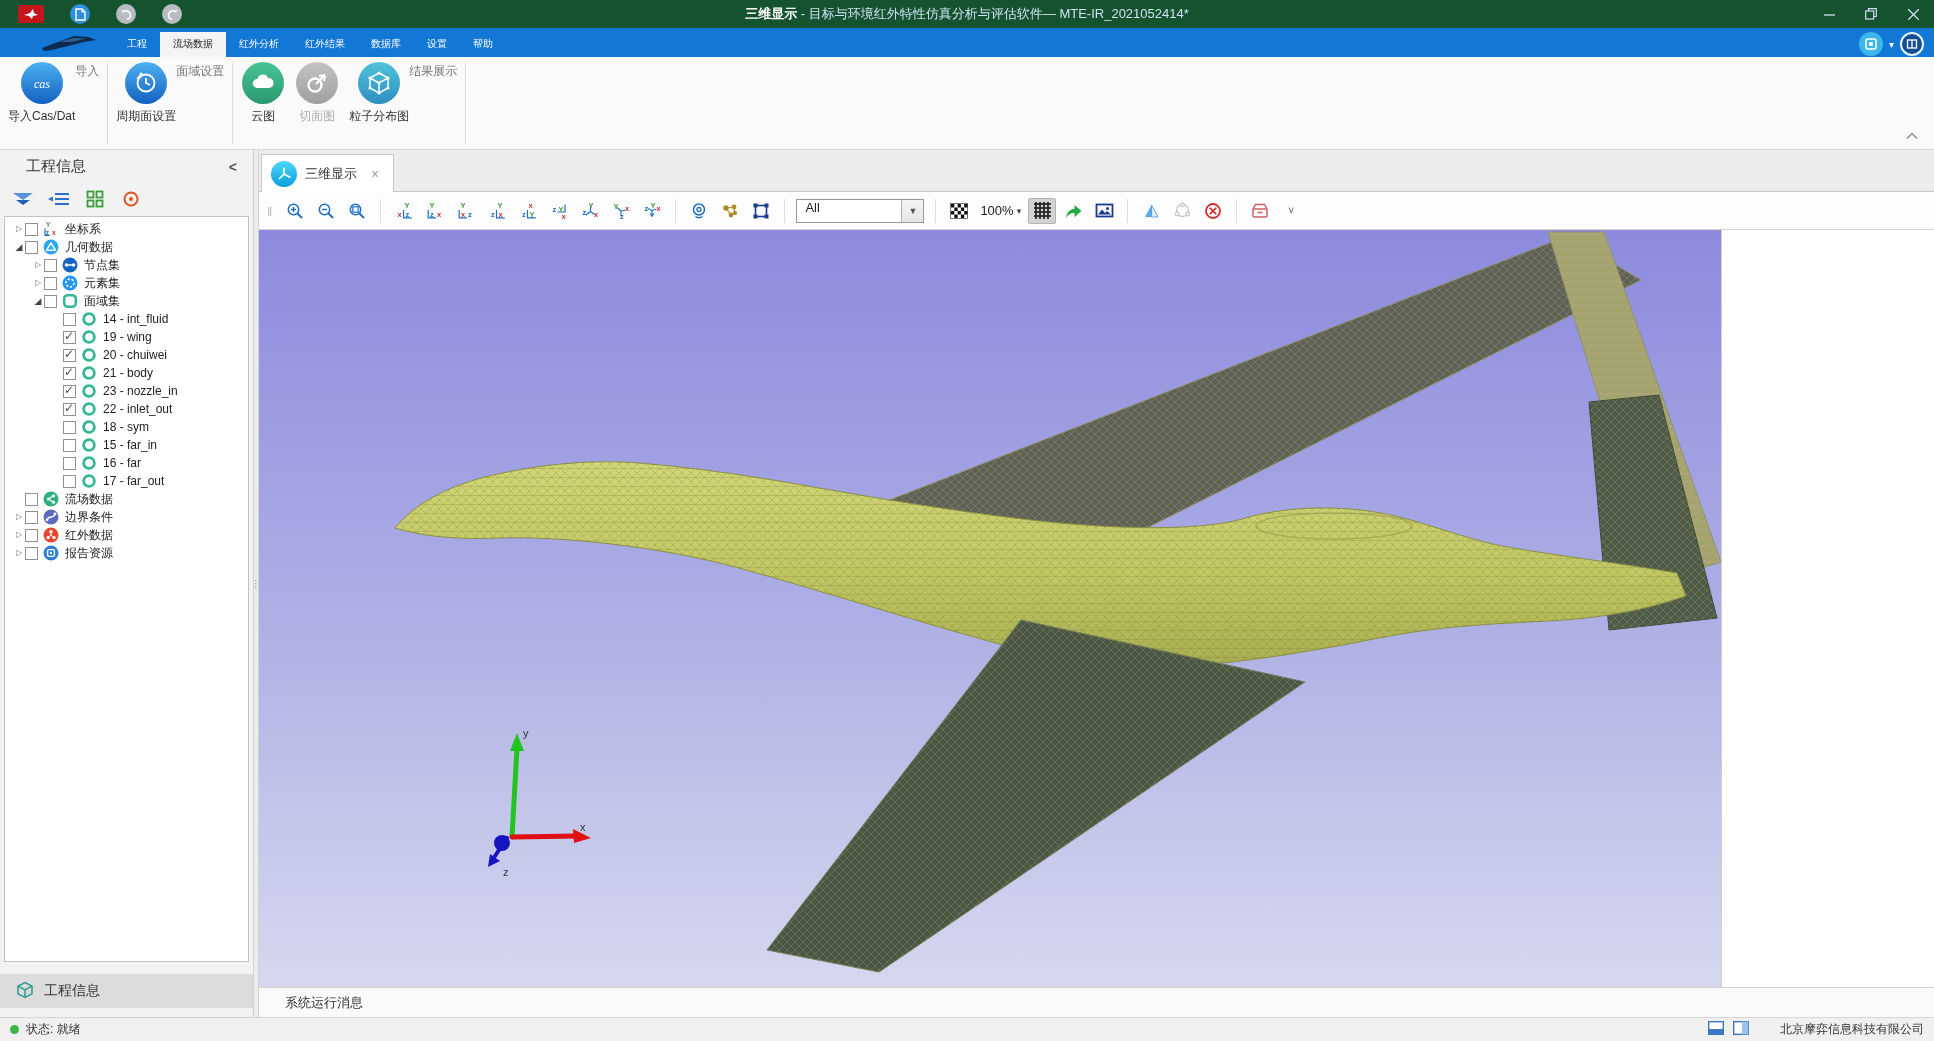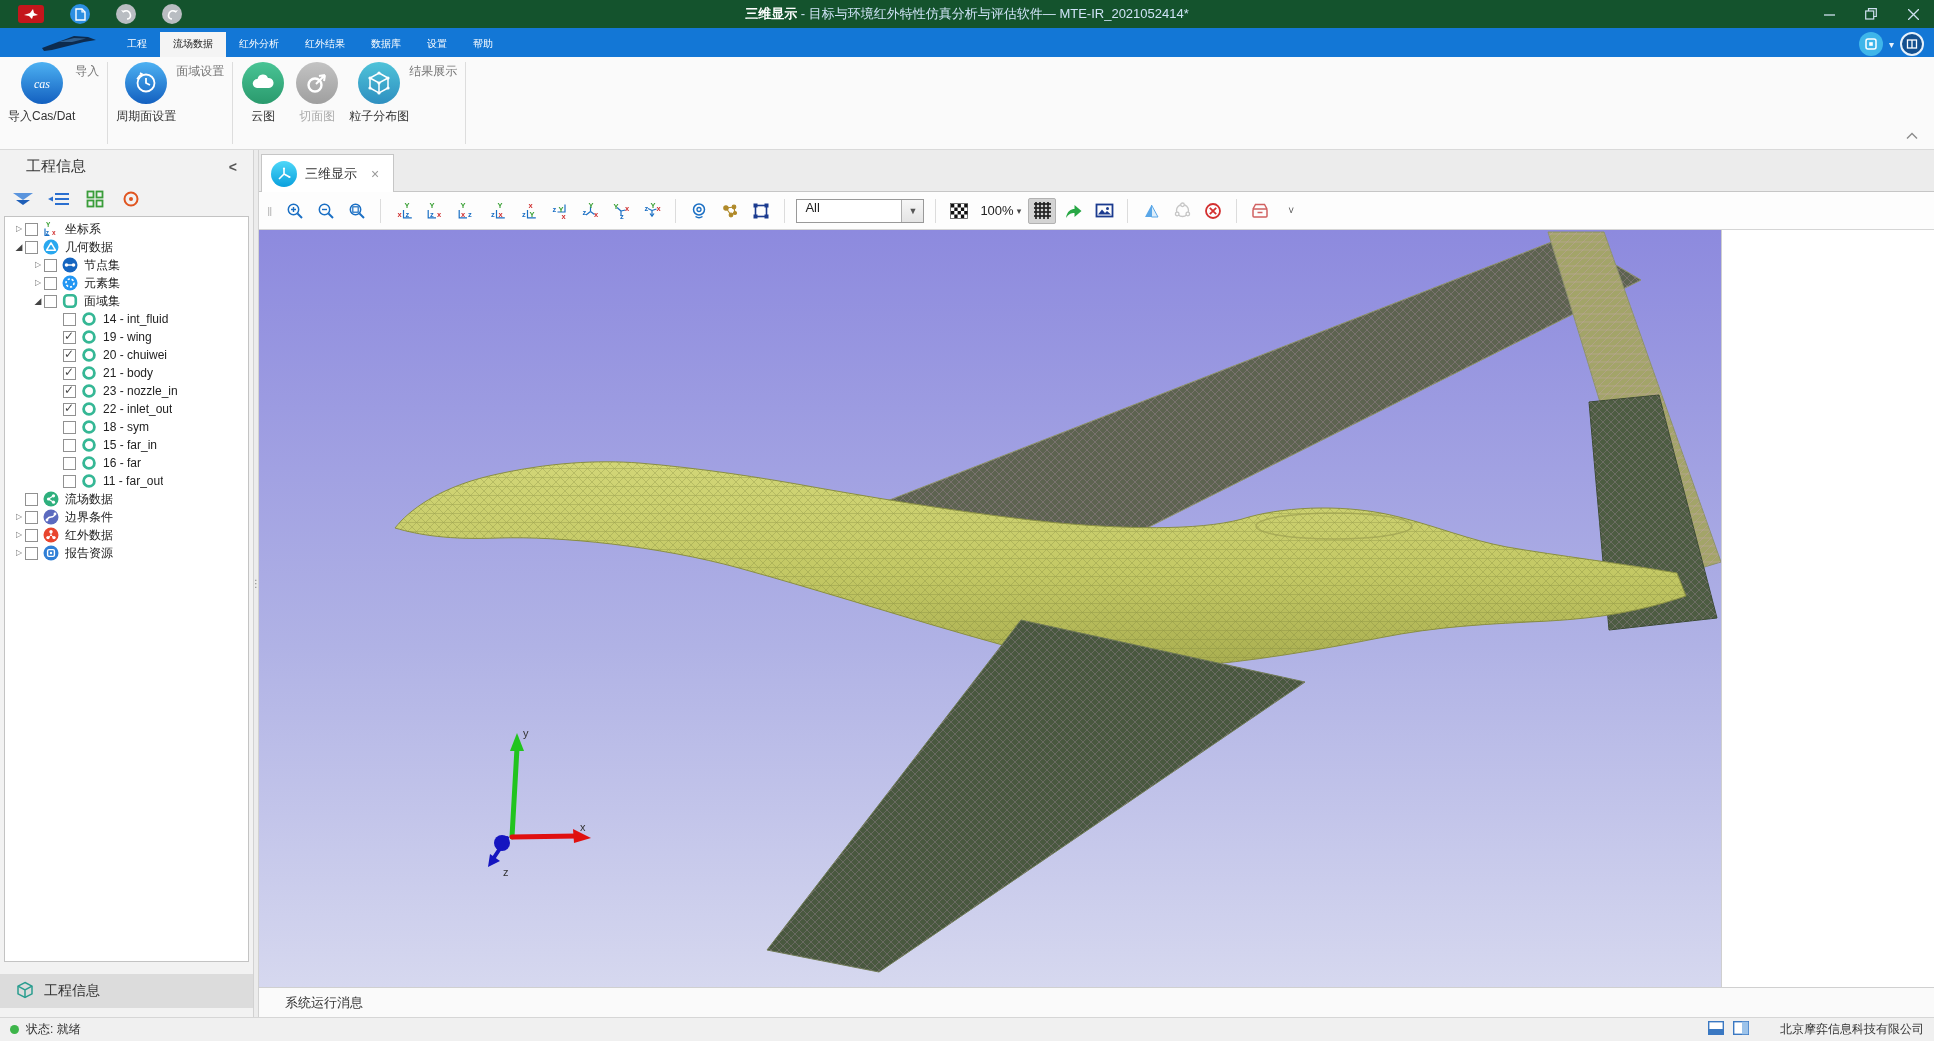--- a/index.html
+++ b/index.html
@@ -418,21 +418,21 @@
               <circle cx="8" cy="8" r="5.4" fill="none" stroke="#35b795" stroke-width="2.8"></circle>
             </svg></span>
           <span class="tlabel">16 - far</span>
         </div>
         <div class="tree-row" style="padding-left: 46px;">
           <span class="tarrow"></span>
           <span class="cb"></span>
           <span class="ticon"><svg width="16" height="16" viewBox="0 0 16 16">
               <circle cx="8" cy="8" r="5.4" fill="none" stroke="#35b795" stroke-width="2.8"></circle>
             </svg></span>
-          <span class="tlabel">11 - far_out</span>
+          <span class="tlabel">17 - far_out</span>
         </div>
         <div class="tree-row" style="padding-left: 8px;">
           <span class="tarrow"></span>
           <span class="cb"></span>
           <span class="ticon"><svg width="16" height="16" viewBox="0 0 16 16">
               <circle cx="8" cy="8" r="7.5" fill="#2eaf7d"></circle>
               <line x1="10.5" y1="4.8" x2="5.5" y2="8" stroke="#fff" stroke-width="1.2"></line>
               <line x1="5.5" y1="8" x2="10.5" y2="11.2" stroke="#fff" stroke-width="1.2"></line>
               <circle cx="10.5" cy="4.8" r="1.6" fill="#fff"></circle>
               <circle cx="5.5" cy="8" r="1.6" fill="#fff"></circle>

